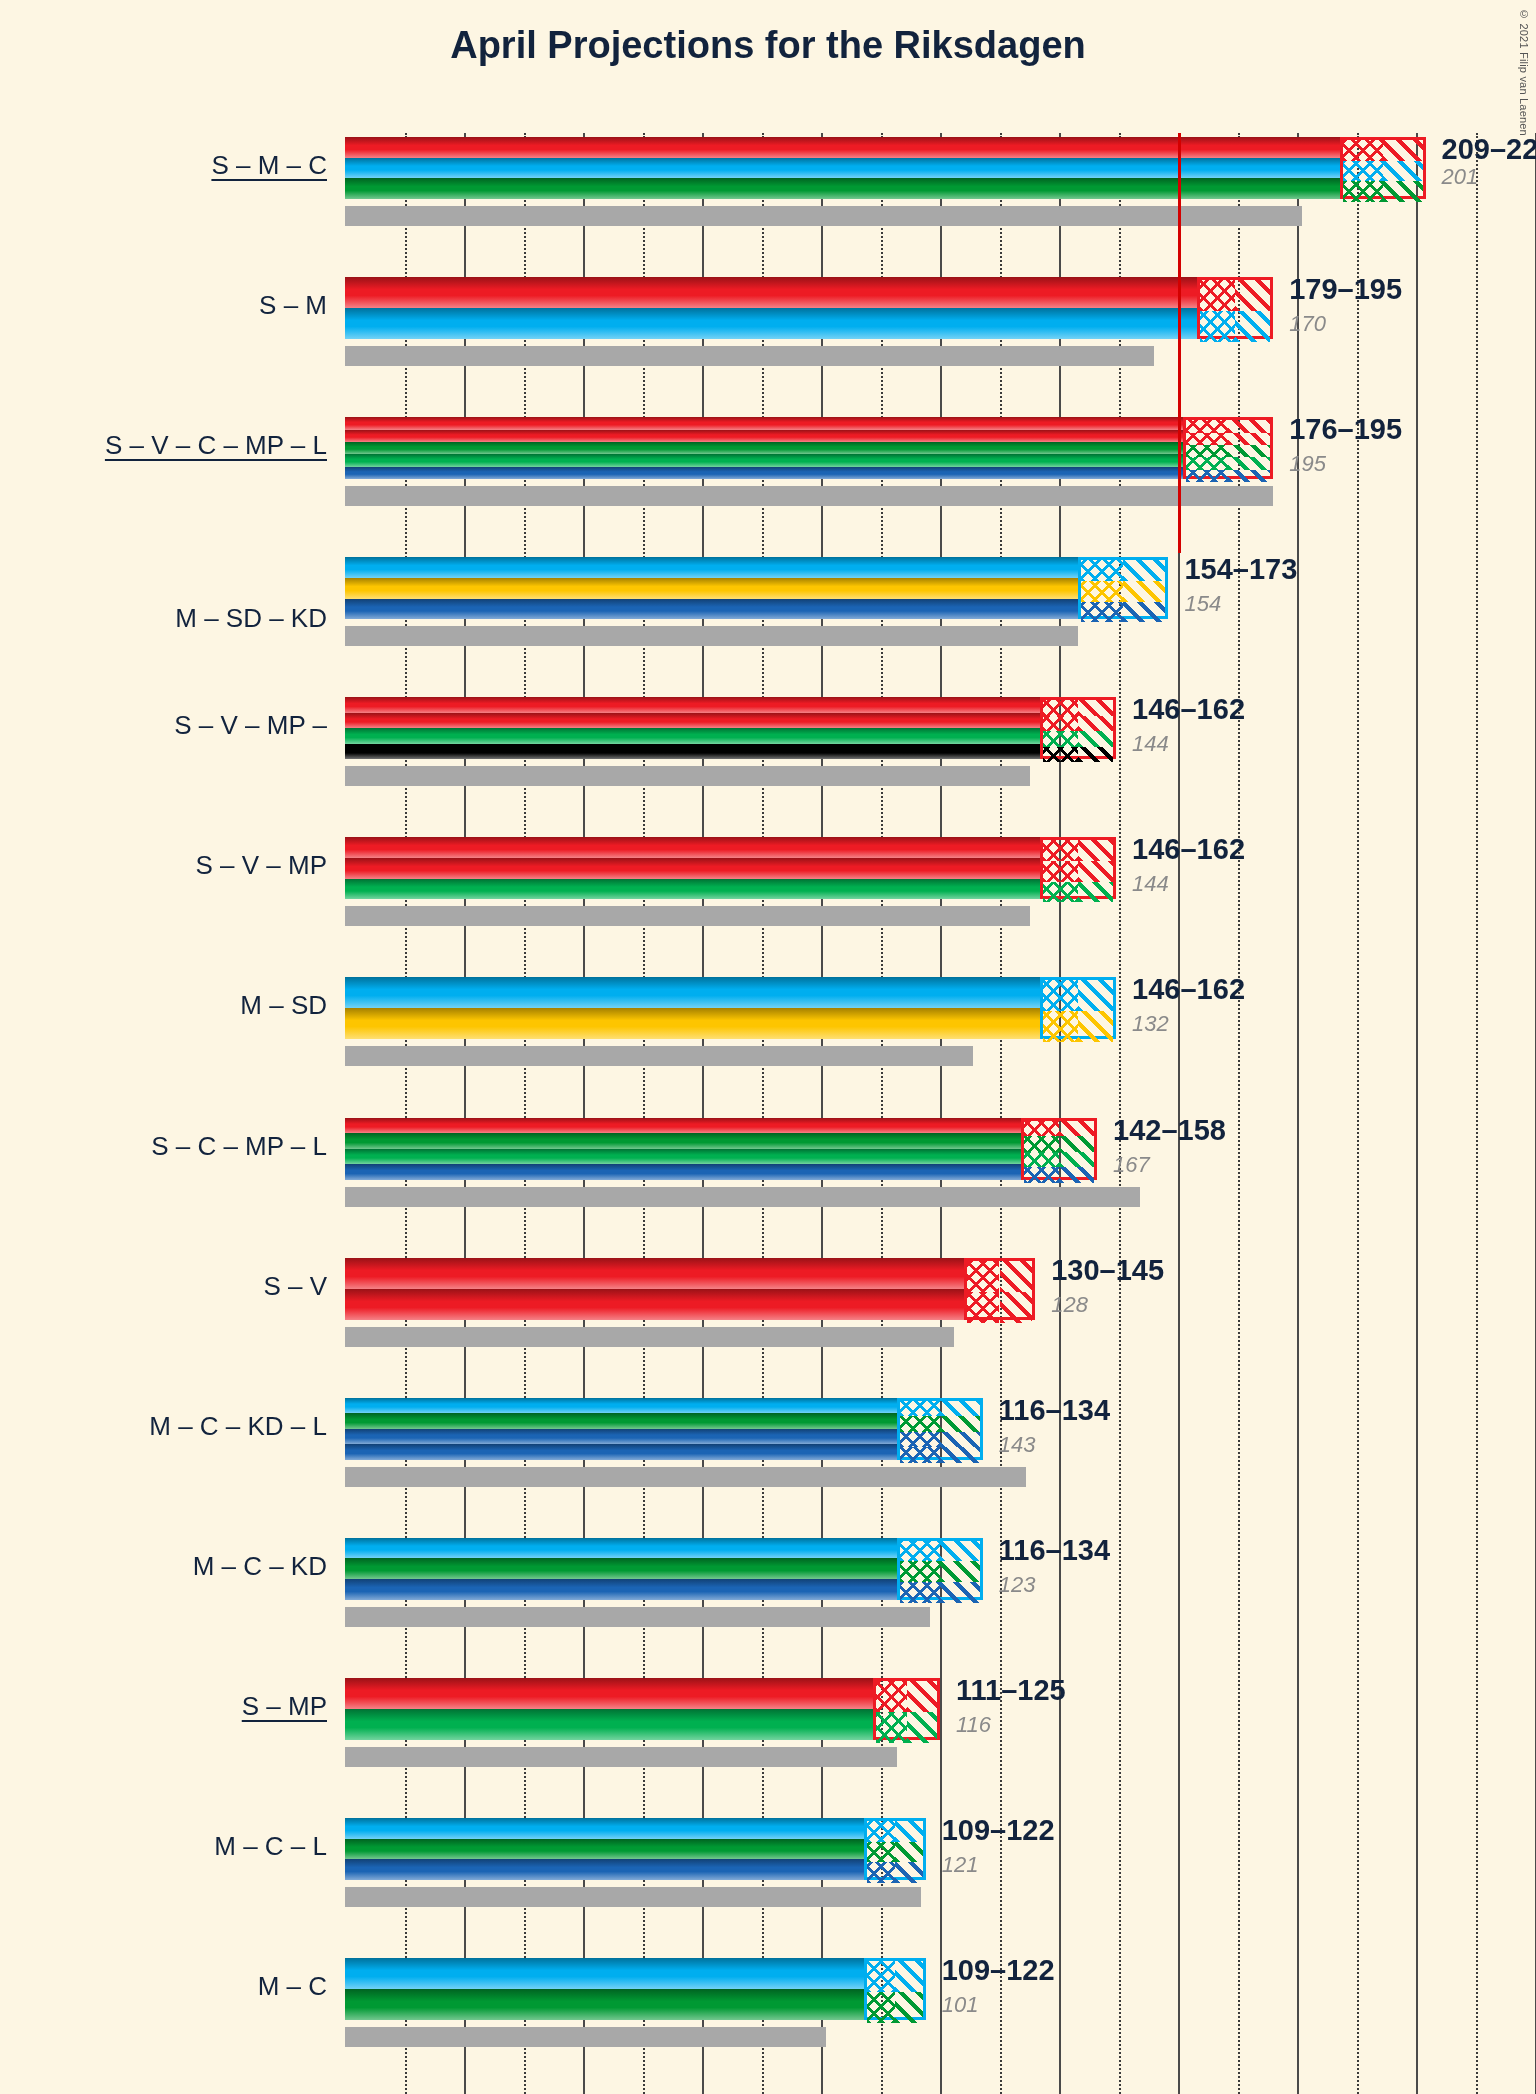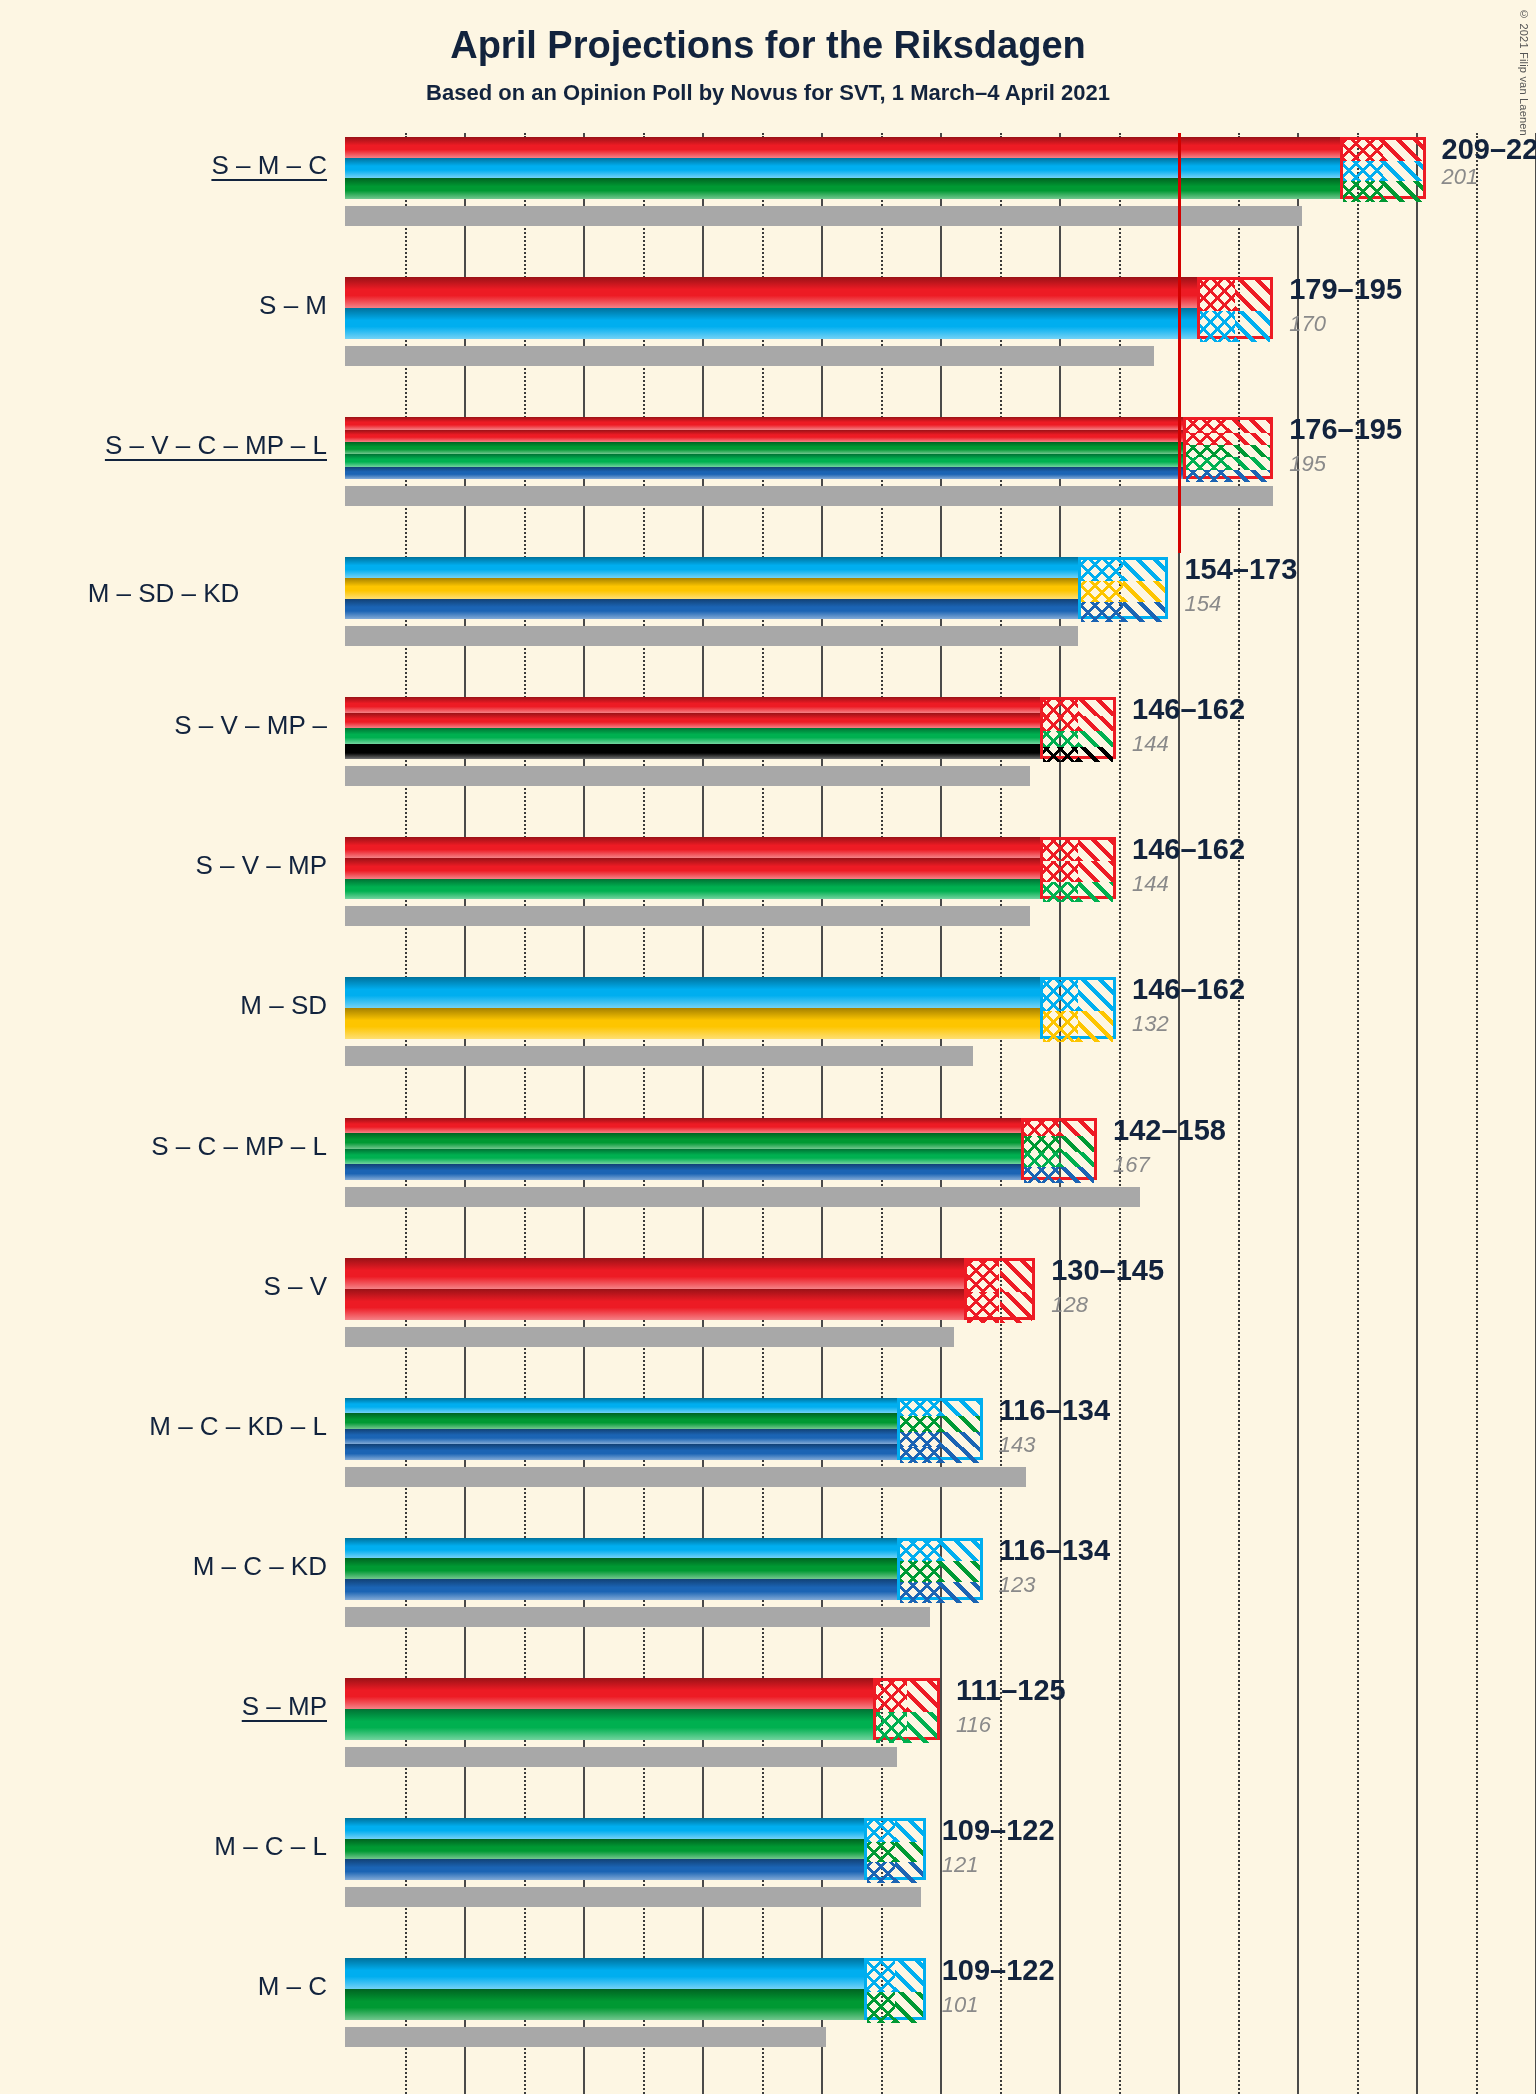--- a/index.html
+++ b/index.html
@@ -103,21 +103,20 @@
     margin-top:8px;height:16px;width:300px;margin-left:auto;background:#a8a8a8;
   }
   .legend-lastlabel{margin-top:6px;font-size:22px;font-style:italic;color:#555;}
 </style>
 </head>
 <body>
 
 <div id="chart-root">
   <div class="copyright">© 2021 Filip van Laenen</div>
   <div class="title">April Projections for the Riksdagen</div>
-  <div class="subtitle">Based on an Opinion Poll by Novus for SVT, 1 March–4 April 2021</div>
 
   <div id="plot">
       <div class="gridline" style="left: 119px;"></div>
       <div class="gridline" style="left: 238px;"></div>
       <div class="gridline" style="left: 357px;"></div>
       <div class="gridline" style="left: 476px;"></div>
       <div class="gridline" style="left: 595px;"></div>
       <div class="gridline" style="left: 714px;"></div>
       <div class="gridline" style="left: 833px;"></div>
       <div class="gridline" style="left: 952px;"></div>
@@ -334,21 +333,21 @@
 
 <div class="rowlabel under" style="right: 1209px; top: 150px; left: 0px;">S – M – C</div>
     <div class="valtext" style="left: 1441.52px; top: 133px;">209–227</div>
     <div class="lastnum" style="left: 1441.52px; top: 164px;">201</div>
     <div class="rowlabel" style="right: 1209px; top: 290.071px; left: 0px;">S – M</div>
     <div class="valtext" style="left: 1289.2px; top: 273.071px;">179–195</div>
     <div class="lastnum" style="left: 1289.2px; top: 311.071px;">170</div>
     <div class="rowlabel under" style="right: 1209px; top: 430.143px; left: 0px;">S – V – C – MP – L</div>
     <div class="valtext" style="left: 1289.2px; top: 413.143px; text-align: center;">176–195</div>
     <div class="lastnum" style="left: 1289.2px; top: 451.143px;">195</div>
-    <div class="rowlabel" style="right: 1209px; top: 578px; left: 0px; text-align: center;">M – SD – KD</div>
+    <div class="rowlabel" style="right: 1209px; top: 603px; left: 0px;">M – SD – KD</div>
     <div class="valtext" style="left: 1184.48px; top: 553.214px;">154–173</div>
     <div class="lastnum" style="left: 1184.48px; top: 591.214px;">154</div>
     <div class="rowlabel" style="right: 1209px; top: 710.286px; left: 0px;">S – V – MP – </div>
     <div class="valtext" style="left: 1132.12px; top: 693.286px;">146–162</div>
     <div class="lastnum" style="left: 1132.12px; top: 731.286px;">144</div>
     <div class="rowlabel" style="right: 1209px; top: 850.357px; left: 0px;">S – V – MP</div>
     <div class="valtext" style="left: 1132.12px; top: 833.357px;">146–162</div>
     <div class="lastnum" style="left: 1132.12px; top: 871.357px;">144</div>
     <div class="rowlabel" style="right: 1209px; top: 990.429px; left: 0px;">M – SD</div>
     <div class="valtext" style="left: 1132.12px; top: 973.429px;">146–162</div>

